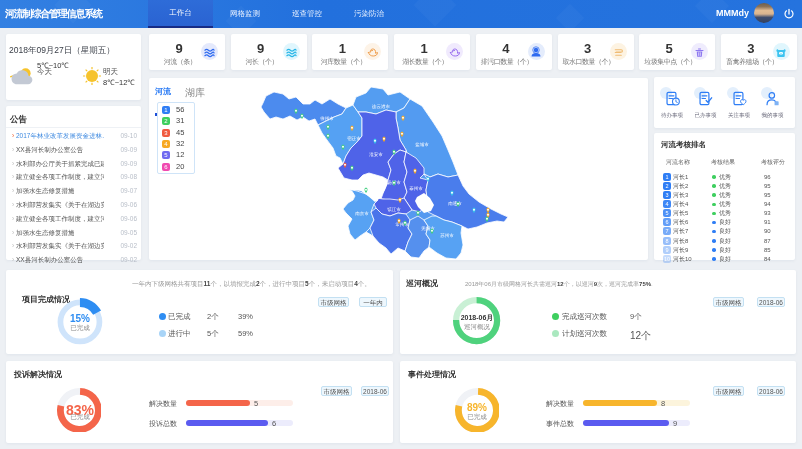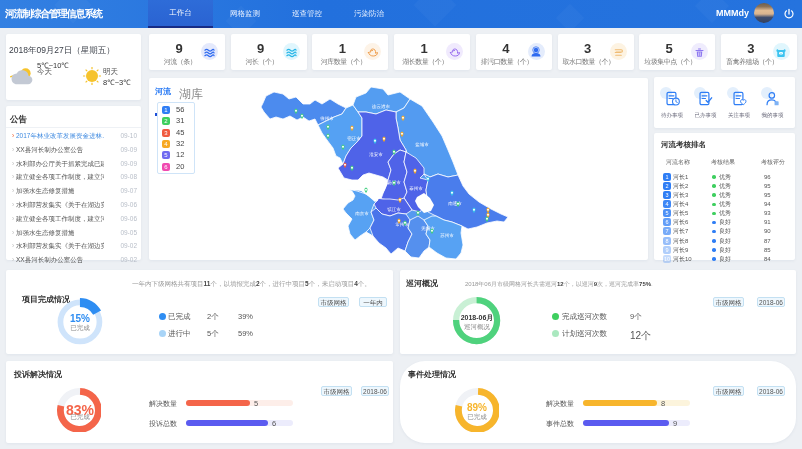--- a/index.html
+++ b/index.html
@@ -61,21 +61,21 @@
   </svg>
   <div class="abs" style="left:31px;top:33px;font-size:7.5px;color:#555;">今天</div>
   <div class="abs" style="left:31px;top:26px;font-size:7.5px;color:#333;">5℃~10℃</div>
   <svg class="abs" style="left:76px;top:32px;" width="20" height="20" viewBox="0 0 20 20">
     <circle cx="10" cy="10" r="6" fill="#f6c32c"></circle>
     <g stroke="#f6c32c" stroke-width="1.2">
       <path d="M10 1v2.2M10 16.8V19M1 10h2.2M16.8 10H19M3.6 3.6l1.6 1.6M14.8 14.8l1.6 1.6M3.6 16.4l1.6-1.6M14.8 5.2l1.6-1.6"></path>
     </g>
   </svg>
   <div class="abs" style="left:97px;top:33px;font-size:7.5px;color:#555;">明天</div>
-  <div class="abs" style="left:97px;top:43px;font-size:7.5px;color:#333;">8℃~3℃</div>
+  <div class="abs" style="left:97px;top:43px;font-size:7.5px;color:#333;">8℃~12℃</div>
 </div>
 
 <div class="card" style="left:149.0px;top:34px;width:76px;height:36px;">
   <div class="abs" style="left:0;top:7px;width:60px;text-align:center;font-size:13px;font-weight:bold;color:#333;">9</div>
   <div class="abs" style="left:0;top:23px;width:62px;text-align:center;font-size:7px;color:#777;letter-spacing:-0.5px;">河流（条）</div>
   <div class="abs" style="left:52px;top:9px;width:17px;height:17px;border-radius:50%;background:#e4e9fc;text-align:center;line-height:19px;"><svg width="11" height="11" viewBox="0 0 24 24" fill="none" stroke="#2f6bf0" stroke-width="2.6" stroke-linecap="round">
         <path d="M2 7c2.5-2.5 5-2.5 7.5 0s5 2.5 7.5 0 4-2 5 0"></path>
         <path d="M2 13c2.5-2.5 5-2.5 7.5 0s5 2.5 7.5 0 4-2 5 0"></path>
         <path d="M2 19c2.5-2.5 5-2.5 7.5 0s5 2.5 7.5 0 4-2 5 0"></path>
       </svg></div>
@@ -154,21 +154,21 @@
 <div class="abs" style="left:6px;top:95.0px;width:125px;height:12px;font-size:6.5px;white-space:nowrap;"><span style="color:#bbb;">›</span> <span style="display:inline-block;max-width:88px;overflow:hidden;color:#555;vertical-align:top;">水利部营发集实《关于在湖边实…</span><span style="position:absolute;right:0;top:0;color:#b8bec8;">09-06</span></div>
 <div class="abs" style="left:6px;top:108.8px;width:125px;height:12px;font-size:6.5px;white-space:nowrap;"><span style="color:#bbb;">›</span> <span style="display:inline-block;max-width:88px;overflow:hidden;color:#555;vertical-align:top;">建立健全各项工作制度，建立河…</span><span style="position:absolute;right:0;top:0;color:#b8bec8;">09-06</span></div>
 <div class="abs" style="left:6px;top:122.6px;width:125px;height:12px;font-size:6.5px;white-space:nowrap;"><span style="color:#bbb;">›</span> <span style="display:inline-block;max-width:88px;overflow:hidden;color:#555;vertical-align:top;">加强水生态修复措施</span><span style="position:absolute;right:0;top:0;color:#b8bec8;">09-05</span></div>
 <div class="abs" style="left:6px;top:136.4px;width:125px;height:12px;font-size:6.5px;white-space:nowrap;"><span style="color:#bbb;">›</span> <span style="display:inline-block;max-width:88px;overflow:hidden;color:#555;vertical-align:top;">水利部营发集实《关于在湖边实…</span><span style="position:absolute;right:0;top:0;color:#b8bec8;">09-02</span></div>
 <div class="abs" style="left:6px;top:150.2px;width:125px;height:12px;font-size:6.5px;white-space:nowrap;"><span style="color:#bbb;">›</span> <span style="display:inline-block;max-width:88px;overflow:hidden;color:#555;vertical-align:top;">XX县河长制办公室公告</span><span style="position:absolute;right:0;top:0;color:#b8bec8;">09-02</span></div>
 
 </div>
 
 <div class="card" style="left:149px;top:78px;width:499px;height:182px;">
   <div class="abs" style="left:6px;top:8px;font-size:8px;font-weight:bold;color:#2f7ef5;border-bottom:3px solid #1d4ed8;padding-bottom:16px;">河流</div>
-  <div class="abs" style="left:30px;top:8px;font-size:12px;color:#888;">湖库</div>
+  <div class="abs" style="left:36px;top:8px;font-size:10px;color:#888;">湖库</div>
   <div class="abs" style="left:8px;top:24px;width:38px;height:72px;border:1px solid #cfe4f8;border-radius:2px;background:#fff;">
       <div class="abs" style="left:4px;top:3px;width:8px;height:8px;border-radius:2px;background:#2f7ef5;color:#fff;font-size:6px;text-align:center;line-height:8px;">1</div>
       <div class="abs" style="left:18px;top:3px;font-size:7.5px;color:#444;line-height:8px;">56</div>
 <div class="abs" style="left:4px;top:14.3px;width:8px;height:8px;border-radius:2px;background:#3ecf5f;color:#fff;font-size:6px;text-align:center;line-height:8px;">2</div>
       <div class="abs" style="left:18px;top:14.3px;font-size:7.5px;color:#444;line-height:8px;">31</div>
 <div class="abs" style="left:4px;top:25.6px;width:8px;height:8px;border-radius:2px;background:#f05a40;color:#fff;font-size:6px;text-align:center;line-height:8px;">3</div>
       <div class="abs" style="left:18px;top:25.6px;font-size:7.5px;color:#444;line-height:8px;">45</div>
 <div class="abs" style="left:4px;top:36.900000000000006px;width:8px;height:8px;border-radius:2px;background:#f7a821;color:#fff;font-size:6px;text-align:center;line-height:8px;">4</div>
       <div class="abs" style="left:18px;top:36.900000000000006px;font-size:7.5px;color:#444;line-height:8px;">32</div>
 <div class="abs" style="left:4px;top:48.2px;width:8px;height:8px;border-radius:2px;background:#6f6af0;color:#fff;font-size:6px;text-align:center;line-height:8px;">5</div>
@@ -465,21 +465,21 @@
 <div class="dctr" style="left:44px;top:53px;width:60px;font-size:6.5px;color:#888;line-height:1;">已完成</div>
 <div class="abs" style="left:131px;top:38px;width:40px;text-align:right;font-size:7px;color:#555;">解决数量</div>
 <div class="abs" style="left:180px;top:39px;width:107px;height:6px;border-radius:3.5px;background:#fdeee9;"></div>
 <div class="abs" style="left:180px;top:39px;width:64px;height:6px;border-radius:3.5px;background:#f4654a;"></div>
 <div class="abs" style="left:248px;top:38px;font-size:7.5px;color:#555;">5</div>
 <div class="abs" style="left:131px;top:58px;width:40px;text-align:right;font-size:7px;color:#555;">投诉总数</div>
 <div class="abs" style="left:180px;top:59px;width:107px;height:6px;border-radius:3.5px;background:#ececfc;"></div>
 <div class="abs" style="left:180px;top:59px;width:82px;height:6px;border-radius:3.5px;background:#5b5bf0;"></div>
 <div class="abs" style="left:266px;top:58px;font-size:7.5px;color:#555;">6</div>
 </div>
-<div class="card" style="left:400px;top:361px;width:396px;height:82px;border-radius:25px;">
+<div class="card" style="left:400px;top:361px;width:396px;height:82px;">
 <div class="ttl" style="left:8px;top:8px;">事件处理情况</div>
 <div class="btn" style="left:313px;top:25px;width:31px;">市级网格</div>
 <div class="btn" style="left:357px;top:25px;width:28px;">2018-06</div>
 <svg class="abs" style="left:54.6px;top:26.6px;" width="44.8" height="44.8">
 <circle cx="22.4" cy="22.4" r="19" fill="none" stroke="#f0f2f6" stroke-width="6.8"></circle>
 <circle cx="22.4" cy="22.4" r="19" fill="none" stroke="#f7b52c" stroke-width="6.8" stroke-dasharray="93.1 119.4" transform="rotate(-88 22.4 22.4)" stroke-linecap="butt"></circle>
 </svg>
 <div class="dctr" style="left:47px;top:42px;width:60px;font-size:10px;font-weight:bold;color:#f7b52c;line-height:1;">89%</div>
 <div class="dctr" style="left:47px;top:53px;width:60px;font-size:6.5px;color:#888;line-height:1;">已完成</div>
 <div class="abs" style="left:134px;top:38px;width:40px;text-align:right;font-size:7px;color:#555;">解决数量</div>

